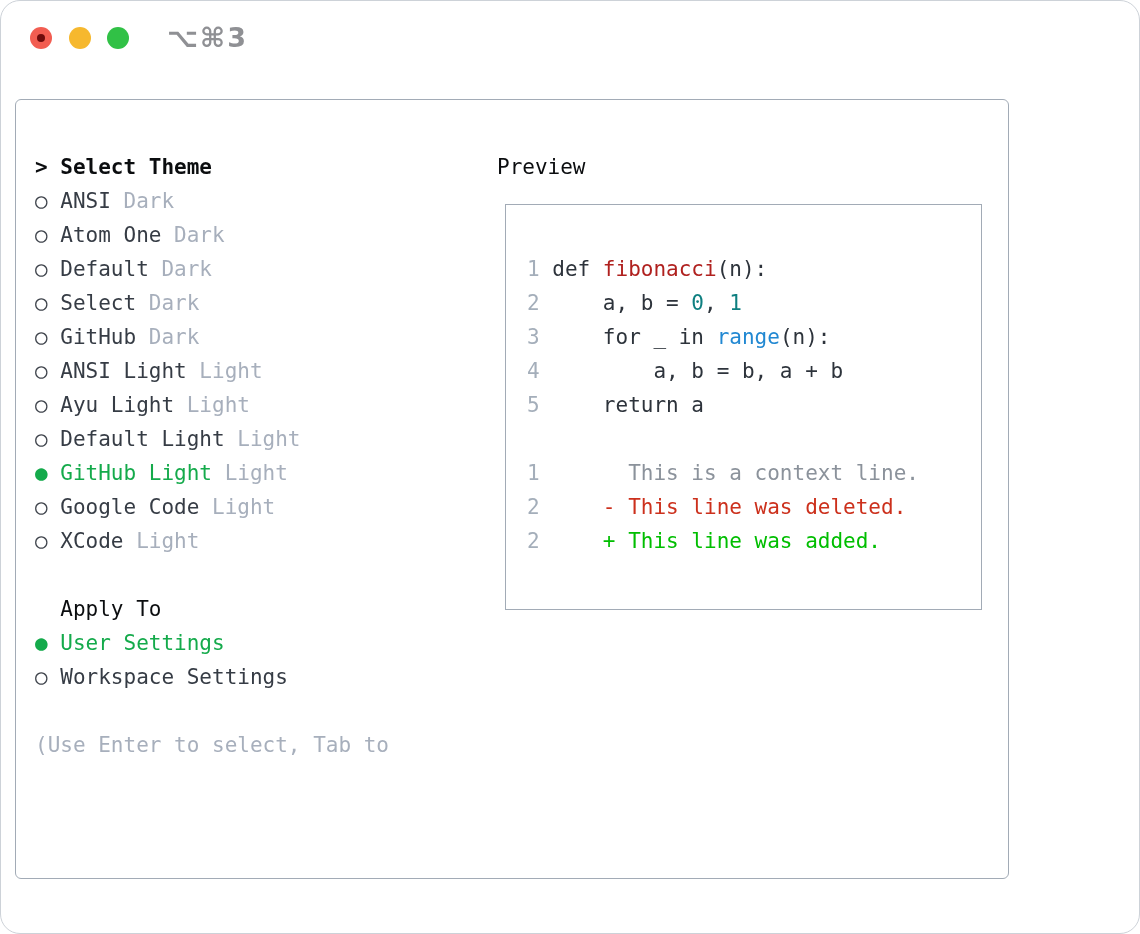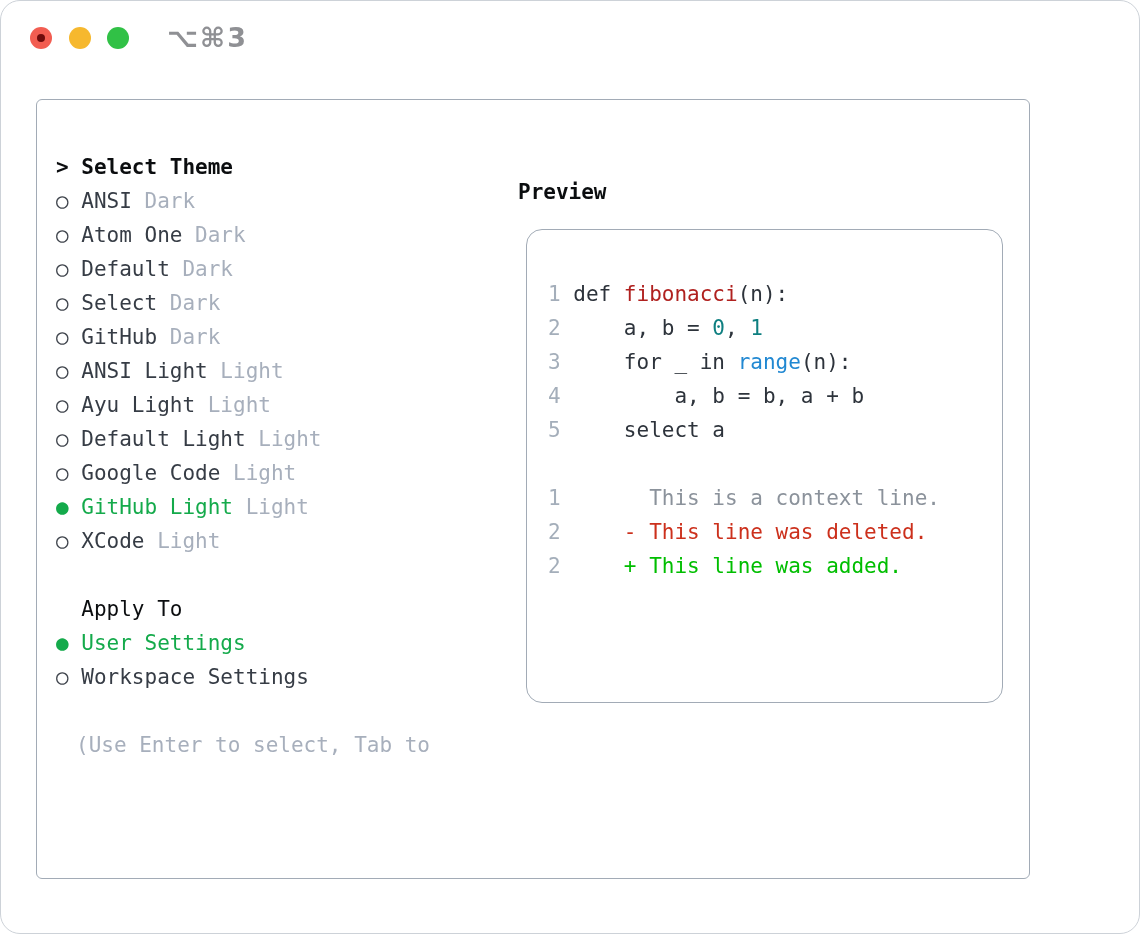--- a/index.html
+++ b/index.html
@@ -14,41 +14,41 @@
   .light-yellow{left:68px;background:var(--light_yellow);}
   .light-green{left:106px;background:var(--light_green);}
   .unsaved-dot{position:absolute;left:7px;top:7px;width:8px;height:8px;border-radius:50%;background:var(--light_red_dot);}
   .shortcut{
     position:absolute;left:166px;top:21px;
     font-family:"DejaVu Sans",sans-serif;font-size:27px;font-weight:700;
     color:var(--shortcut_gray);letter-spacing:2px;
   }
   
   .main-box{
-    position:absolute;left:35px;top:98px;width:994px;height:780px;
+    position:absolute;left:14px;top:98px;width:994px;height:780px;
     border:1.5px solid var(--border_gray);border-radius:6px;box-sizing:border-box;
   }
   .row{height:34px;line-height:34px;font-size:21px;white-space:pre;}
   .spacer{height:34px;}
   .left-col{position:absolute;left:19px;top:50px;}
   .marker{display:inline-block;width:2ch;color:var(--marker_gray);}
   .hdr{font-weight:700;color:var(--header_black);}
   .hdr .marker{color:var(--header_black);font-weight:700;}
   .opt-name{color:var(--name_dark);}
   .opt-variant{color:var(--muted_gray);margin-left:1ch;}
   .option-row.selected .marker,
   .option-row.selected .opt-name{color:var(--accent_green);}
   .apply-hdr{color:var(--header_black);}
-  .hint{color:var(--muted_gray);margin-left:20px;}
+  .hint{color:var(--muted_gray);}
   
   .right-col{position:absolute;left:481px;top:50px;}
-  .preview-title{font-weight:700;color:var(--header_black);margin-top:25px;}
+  .preview-title{font-weight:400;color:var(--header_black);}
   .preview-box{
-    margin-left:8px;margin-top:20px;width:477px;height:474px;
-    border:1.5px solid var(--border_gray);border-radius:16px;box-sizing:border-box;
+    margin-left:8px;margin-top:20px;width:477px;height:406px;
+    border:1.5px solid var(--border_gray);border-radius:0;box-sizing:border-box;
     padding:47px 0 0 21px;overflow:hidden;
   }
   .lineno{display:inline-block;width:2ch;color:var(--lineno_gray);}
   .seg-plain{color:var(--code_plain);}
   .seg-func{color:var(--func_red);}
   .seg-number{color:var(--number_teal);}
   .seg-builtin{color:var(--builtin_blue);}
   .seg-ctx{color:var(--ctx_gray);}
   .seg-del{color:var(--del_red);text-align:right;}
   .seg-add{color:var(--add_green);}
@@ -74,22 +74,22 @@
 
       <div>
           <div class="row option-row"><span class="marker">○</span><span class="opt-name">ANSI</span><span class="opt-variant">Dark</span></div>
           <div class="row option-row"><span class="marker">○</span><span class="opt-name">Atom One</span><span class="opt-variant">Dark</span></div>
           <div class="row option-row"><span class="marker">○</span><span class="opt-name">Default</span><span class="opt-variant">Dark</span></div>
           <div class="row option-row"><span class="marker">○</span><span class="opt-name">Select</span><span class="opt-variant">Dark</span></div>
           <div class="row option-row"><span class="marker">○</span><span class="opt-name">GitHub</span><span class="opt-variant">Dark</span></div>
           <div class="row option-row"><span class="marker">○</span><span class="opt-name">ANSI Light</span><span class="opt-variant">Light</span></div>
           <div class="row option-row"><span class="marker">○</span><span class="opt-name">Ayu Light</span><span class="opt-variant">Light</span></div>
           <div class="row option-row"><span class="marker">○</span><span class="opt-name">Default Light</span><span class="opt-variant">Light</span></div>
+          <div class="row option-row selected"><span class="marker">●</span><span class="opt-name">GitHub Light</span><span class="opt-variant">Light</span></div>
           <div class="row option-row"><span class="marker">○</span><span class="opt-name">Google Code</span><span class="opt-variant">Light</span></div>
-          <div class="row option-row selected"><span class="marker">●</span><span class="opt-name">GitHub Light</span><span class="opt-variant">Light</span></div>
           <div class="row option-row"><span class="marker">○</span><span class="opt-name">XCode</span><span class="opt-variant">Light</span></div>
         </div>
 
       <div class="spacer"></div>
 
       <div class="row apply-hdr"><span class="marker"></span><span>Apply To</span></div>
 
       <div>
           <div class="row option-row selected"><span class="marker">●</span><span class="opt-name">User Settings</span><span class="opt-variant"></span></div>
           <div class="row option-row"><span class="marker">○</span><span class="opt-name">Workspace Settings</span><span class="opt-variant"></span></div>
@@ -100,21 +100,21 @@
       <div class="row hint">(Use Enter to select, Tab to</div>
     </div>
 
     <div class="right-col">
       <div class="row preview-title">Preview</div>
       <div class="preview-box">
           <div class="row"><span class="lineno">1</span><span class="seg-plain">def </span><span class="seg-func">fibonacci</span><span class="seg-plain">(n):</span></div>
           <div class="row"><span class="lineno">2</span><span class="seg-plain">    a, b = </span><span class="seg-number">0</span><span class="seg-plain">, </span><span class="seg-number">1</span></div>
           <div class="row"><span class="lineno">3</span><span class="seg-plain">    for _ in </span><span class="seg-builtin">range</span><span class="seg-plain">(n):</span></div>
           <div class="row"><span class="lineno">4</span><span class="seg-plain">        a, b = b, a + b</span></div>
-          <div class="row"><span class="lineno">5</span><span class="seg-plain">    select a</span></div>
+          <div class="row"><span class="lineno">5</span><span class="seg-plain">    return a</span></div>
           <div class="row"><span class="lineno"></span></div>
           <div class="row"><span class="lineno">1</span><span class="seg-ctx">      This is a context line.</span></div>
           <div class="row"><span class="lineno">2</span><span class="seg-del">    - This line was deleted.</span></div>
           <div class="row"><span class="lineno">2</span><span class="seg-add">    + This line was added.</span></div>
         </div>
     </div>
 
   </div>
 </div>
 

